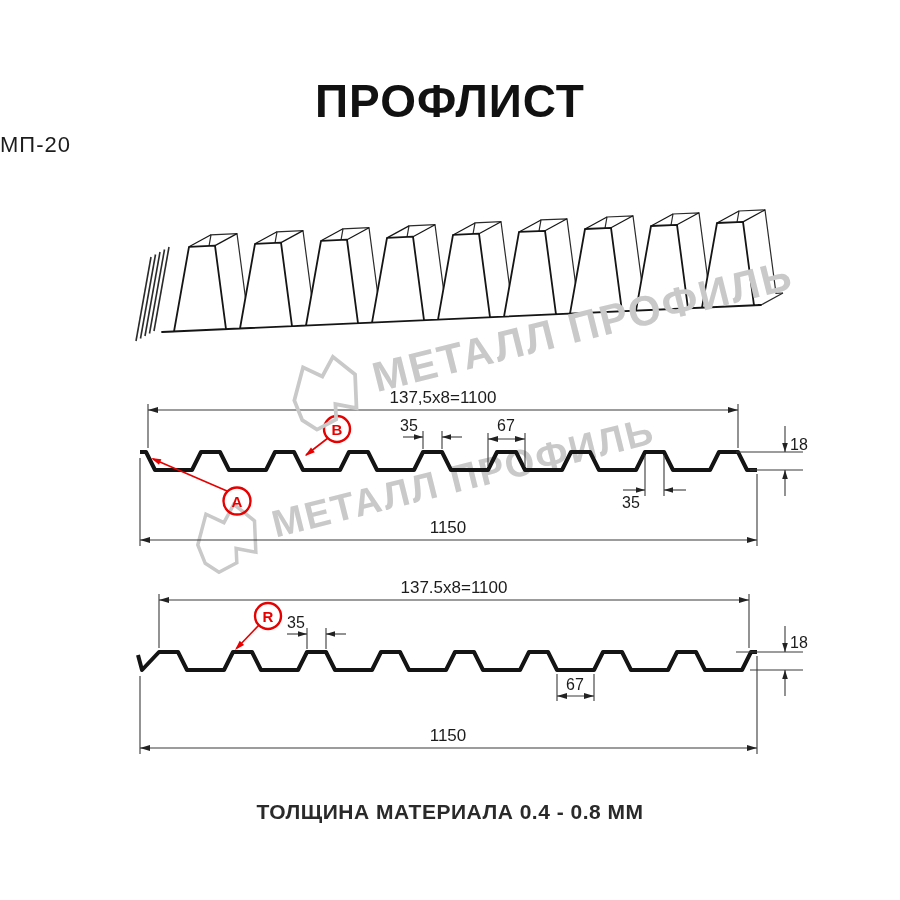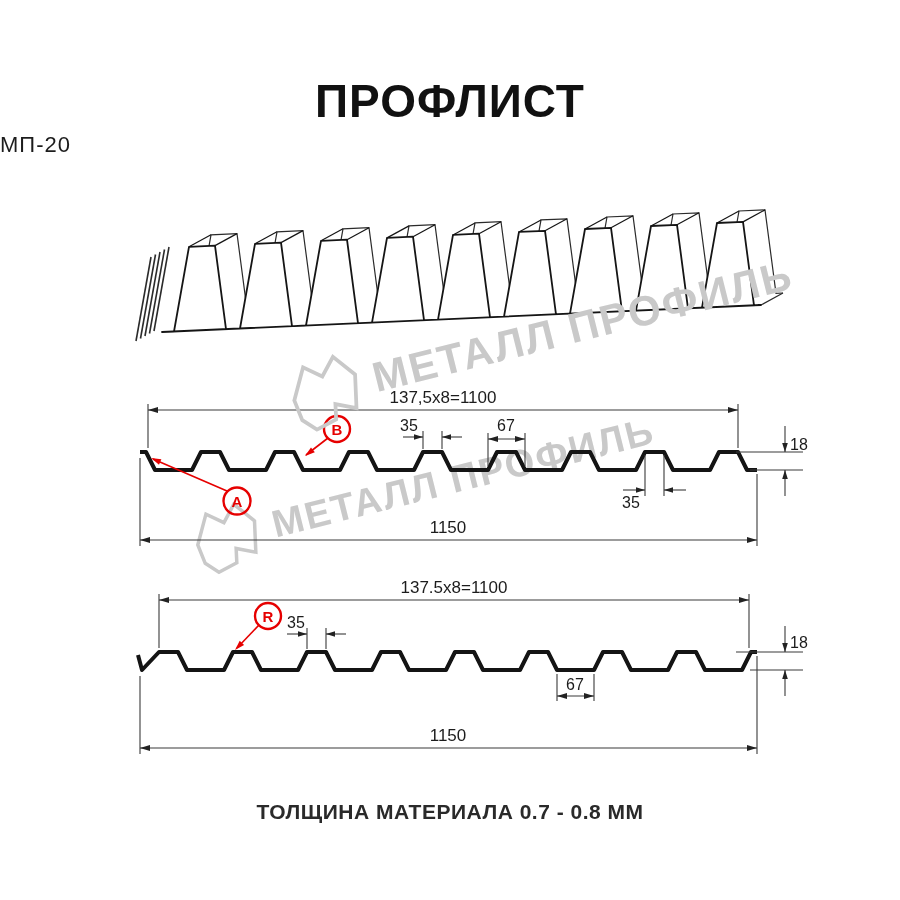--- a/index.html
+++ b/index.html
@@ -217,14 +217,14 @@
     </g>
   </svg>
 
   <div class="wm wm1">
     <svg width="75" height="75" viewBox="0 0 100 100">
       <path d="M8,52 L30,12 L52,30 L72,8 L95,38 L86,82 L60,70 L56,90 L28,97 L12,80 Z"></path>
     </svg>
     <span class="wmtext">МЕТАЛЛ ПРОФИЛЬ</span>
   </div>
 
-  <div class="footer">ТОЛЩИНА МАТЕРИАЛА 0.7 - 0.8 ММ</div>
+  <div class="footer">ТОЛЩИНА МАТЕРИАЛА 0.4 - 0.8 ММ</div>
 </div>
 
 </body></html>

